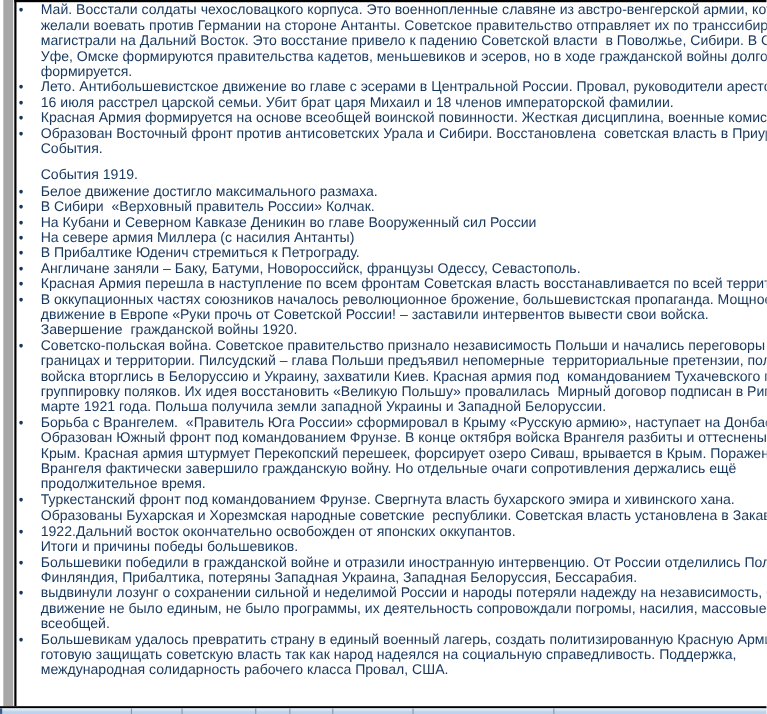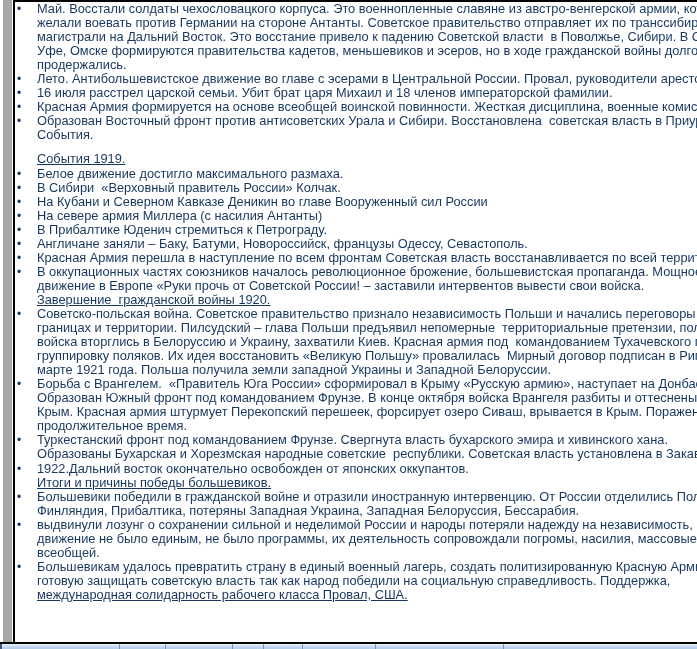--- a/index.html
+++ b/index.html
@@ -22,38 +22,38 @@
     color:#17375d;font-size:12.8px;line-height:14.05px;
   }
   .block{position:relative;padding-left:22px;margin:0;}
   .block .dot{
     position:absolute;left:2px;top:0;width:14px;
     font-size:12px;line-height:14.05px;color:#17375d;
   }
   .line{white-space:pre;height:14.05px;line-height:14.05px;}
   .gap{height:10px;}
   .heading-block{padding-left:22px;}
-  .heading-block .line{text-decoration:underline;}
+  .heading-block .line{}
 </style>
 </head>
 <body>
 
 <div class="canvas">
   <div class="left-gutter"></div>
   <div class="border-top"></div>
   <div class="border-left"></div>
 
   <div class="content" id="doc-content">
       <div class="block">
         <span class="dot">•</span>
         <div class="line">Май. Восстали солдаты чехословацкого корпуса. Это военнопленные славяне из австро-венгерской армии, которые</div>
         <div class="line">желали воевать против Германии на стороне Антанты. Советское правительство отправляет их по транссибирской</div>
         <div class="line">магистрали на Дальний Восток. Это восстание привело к падению Советской власти  в Поволжье, Сибири. В Самаре,</div>
         <div class="line">Уфе, Омске формируются правительства кадетов, меньшевиков и эсеров, но в ходе гражданской войны долго не</div>
-        <div class="line">продержались.</div>
+        <div class="line">формируется.</div>
       </div>
       <div class="block">
         <span class="dot">•</span>
         <div class="line">Лето. Антибольшевистское движение во главе с эсерами в Центральной России. Провал, руководители арестованы.</div>
       </div>
       <div class="block">
         <span class="dot">•</span>
         <div class="line">16 июля расстрел царской семьи. Убит брат царя Михаил и 18 членов императорской фамилии.</div>
       </div>
       <div class="block">
@@ -111,20 +111,21 @@
         <div class="line">границах и территории. Пилсудский – глава Польши предъявил непомерные  территориальные претензии, польские</div>
         <div class="line">войска вторглись в Белоруссию и Украину, захватили Киев. Красная армия под  командованием Тухачевского громит</div>
         <div class="line">группировку поляков. Их идея восстановить «Великую Польшу» провалилась  Мирный договор подписан в Риге в</div>
         <div class="line">марте 1921 года. Польша получила земли западной Украины и Западной Белоруссии.</div>
       </div>
       <div class="block">
         <span class="dot">•</span>
         <div class="line">Борьба с Врангелем.  «Правитель Юга России» сформировал в Крыму «Русскую армию», наступает на Донбасс.</div>
         <div class="line">Образован Южный фронт под командованием Фрунзе. В конце октября войска Врангеля разбиты и оттеснены в</div>
         <div class="line">Крым. Красная армия штурмует Перекопский перешеек, форсирует озеро Сиваш, врывается в Крым. Поражение</div>
+        <div class="line">Врангеля фактически завершило гражданскую войну. Но отдельные очаги сопротивления держались ещё</div>
         <div class="line">продолжительное время.</div>
       </div>
       <div class="block">
         <span class="dot">•</span>
         <div class="line">Туркестанский фронт под командованием Фрунзе. Свергнута власть бухарского эмира и хивинского хана.</div>
         <div class="line">Образованы Бухарская и Хорезмская народные советские  республики. Советская власть установлена в Закавказье.</div>
       </div>
       <div class="block">
         <span class="dot">•</span>
         <div class="line">1922.Дальний восток окончательно освобожден от японских оккупантов.</div>
@@ -139,21 +140,21 @@
       </div>
       <div class="block">
         <span class="dot">•</span>
         <div class="line">выдвинули лозунг о сохранении сильной и неделимой России и народы потеряли надежду на независимость, белое</div>
         <div class="line">движение не было единым, не было программы, их деятельность сопровождали погромы, насилия, массовые</div>
         <div class="line">всеобщей.</div>
       </div>
       <div class="block">
         <span class="dot">•</span>
         <div class="line">Большевикам удалось превратить страну в единый военный лагерь, создать политизированную Красную Армию,</div>
-        <div class="line">готовую защищать советскую власть так как народ победили на социальную справедливость. Поддержка,</div>
+        <div class="line">готовую защищать советскую власть так как народ надеялся на социальную справедливость. Поддержка,</div>
       </div>
       <div class="block heading-block">
         <div class="line">международная солидарность рабочего класса Провал, США.</div>
       </div>
     </div>
 
   <div class="border-bottom"></div>
   <div class="statusbar" id="status-bar">
     <div class="left-cap"></div>
   <div class="sep" style="left: 119px;"></div>

